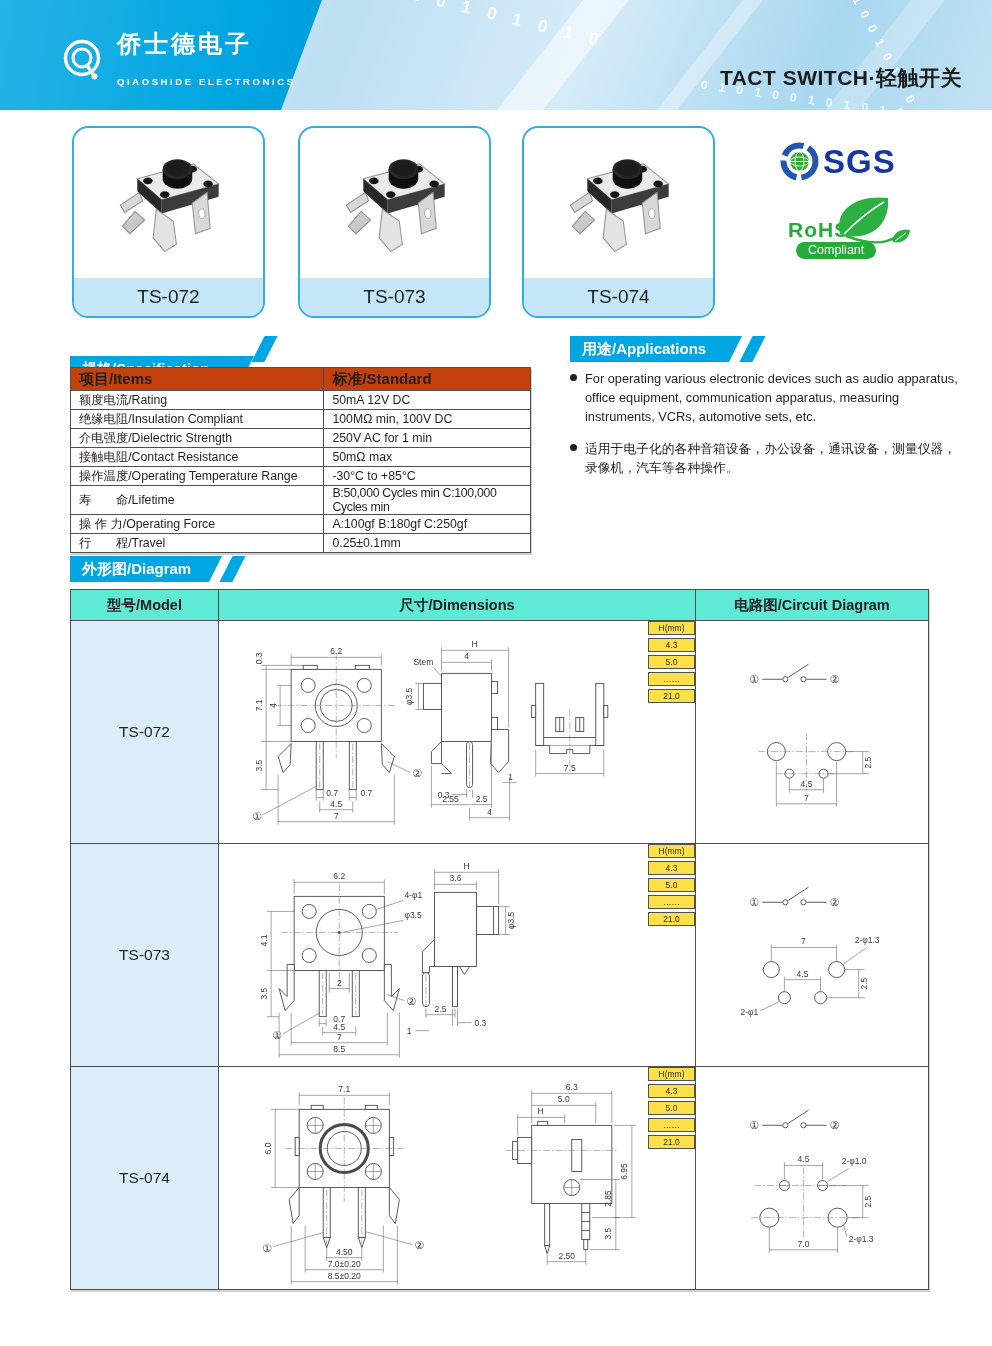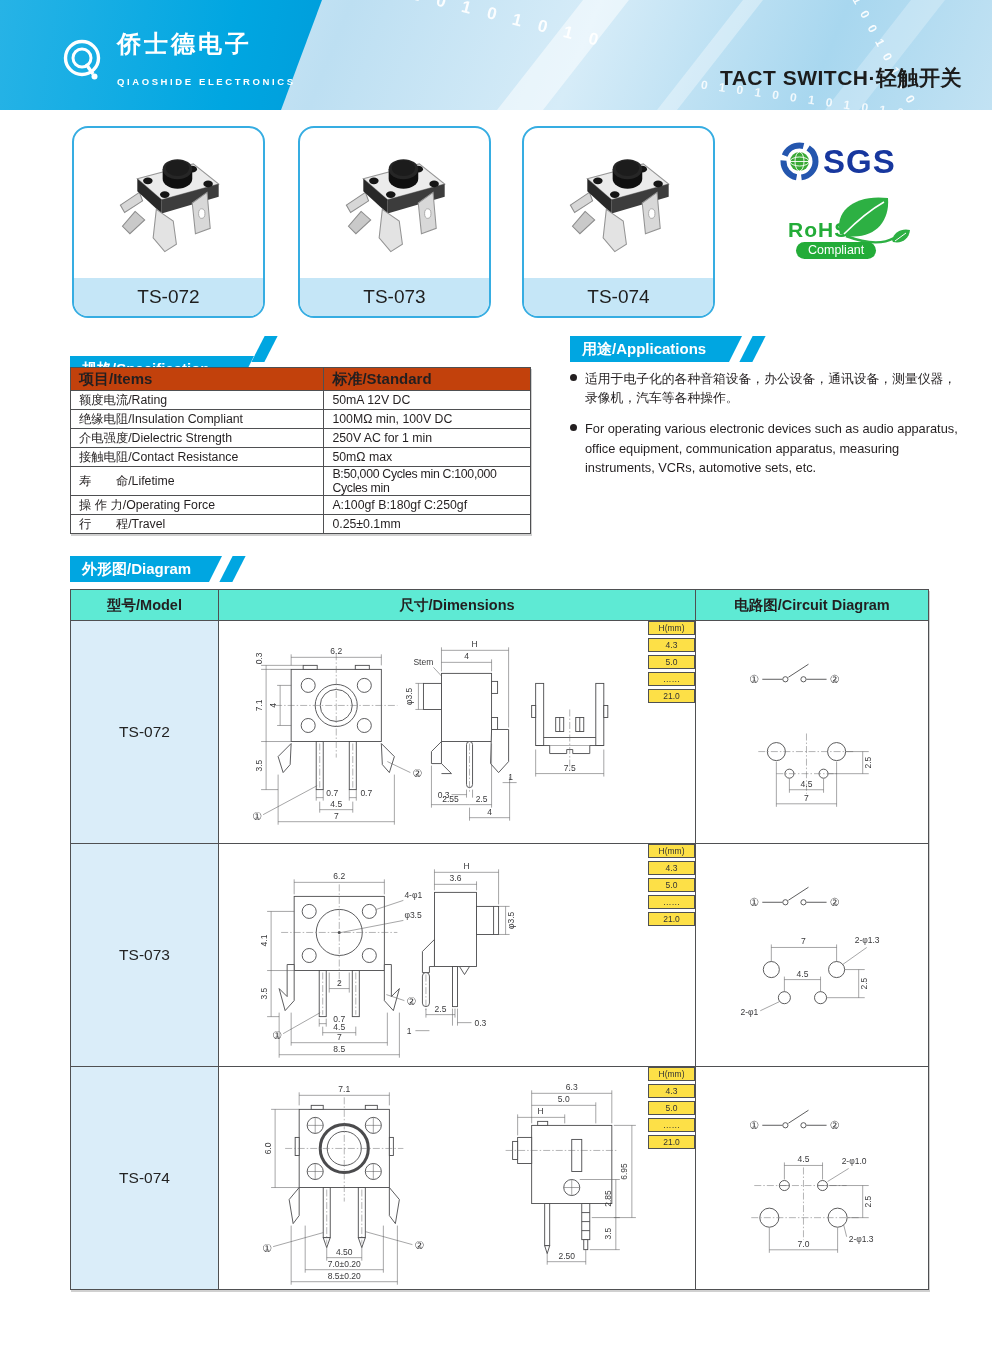--- a/index.html
+++ b/index.html
@@ -207,42 +207,46 @@
         </tr>
       <tr>
           <td>介电强度/Dielectric Strength</td>
           <td>250V AC for 1 min</td>
         </tr>
       <tr>
           <td>接触电阻/Contact Resistance</td>
           <td>50mΩ max</td>
         </tr>
       <tr>
+          <td>操作温度/Operating Temperature Range</td>
+          <td>-30°C to +85°C</td>
+        </tr>
+      <tr>
           <td>寿　　命/Lifetime</td>
           <td class="cond">B:50,000 Cycles min  C:100,000 Cycles min</td>
         </tr>
       <tr>
           <td>操 作 力/Operating Force</td>
           <td>A:100gf   B:180gf   C:250gf</td>
         </tr>
       <tr>
           <td>行　　程/Travel</td>
           <td>0.25±0.1mm</td>
         </tr>
     </tbody>
   </table>
 
   <div class="apps">
     <div class="bullet-row">
       <span class="dot"></span>
-      <span class="bullet-text">适用于电子化的各种音箱设备，办公设备，通讯设备，测量仪器，录像机，汽车等各种操作。</span>
+      <span class="bullet-text">For operating various electronic devices such as audio apparatus, office equipment, communication apparatus, measuring instruments, VCRs, automotive sets, etc.</span>
     </div>
     <div class="bullet-row">
       <span class="dot"></span>
-      <span class="bullet-text">For operating various electronic devices such as audio apparatus, office equipment, communication apparatus, measuring instruments, VCRs, automotive sets, etc.</span>
+      <span class="bullet-text">适用于电子化的各种音箱设备，办公设备，通讯设备，测量仪器，录像机，汽车等各种操作。</span>
     </div>
   </div>
 
   <table class="diagram-table">
     <colgroup>
         <col style="width:148px">
         <col style="width:477px">
         <col style="width:233px">
       </colgroup>
     <thead>

